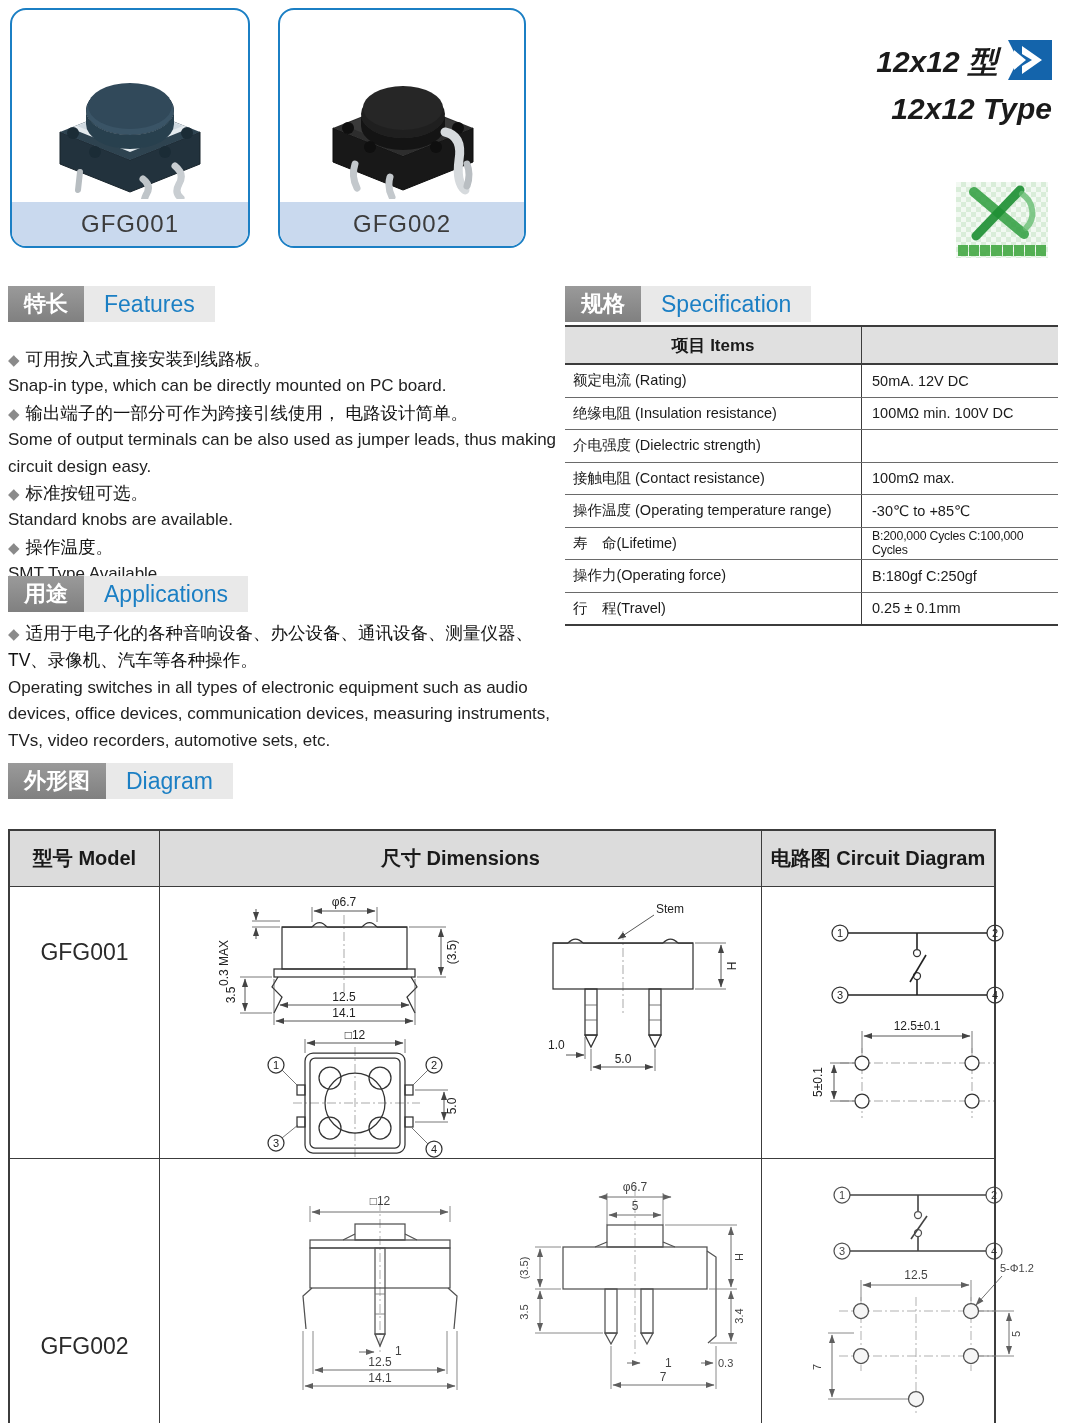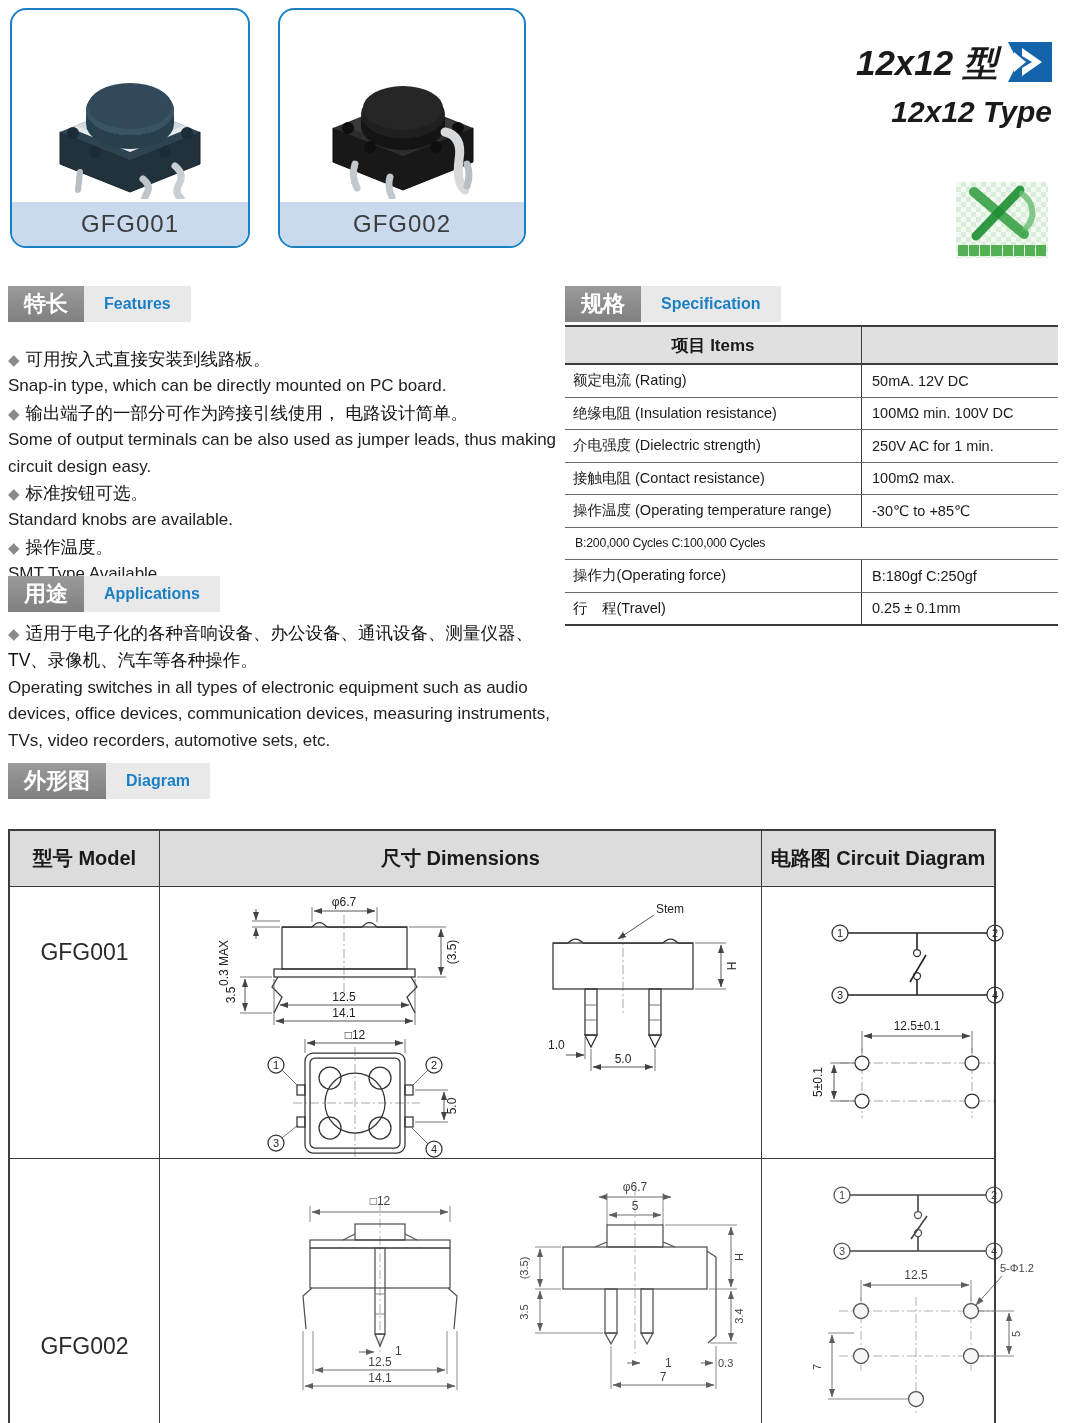--- a/index.html
+++ b/index.html
@@ -15,39 +15,39 @@
     box-sizing:border-box;
   }
   .card .photo{position:absolute;top:0;left:0;right:0;bottom:44px;display:flex;align-items:center;justify-content:center;}
   .card .band{
     position:absolute;left:0;right:0;bottom:0;height:44px;background:#c9d9ee;
     display:flex;align-items:center;justify-content:center;
     font-size:24px;color:#3c3c3c;letter-spacing:1px;
   }
   
   .type-head{position:absolute;top:40px;right:28px;text-align:right;font-style:italic;font-weight:bold;}
-  .type-cn{font-size:35px;display:inline-block;vertical-align:middle;}
+  .type-cn{font-size:30px;display:inline-block;vertical-align:middle;}
   .type-en{font-size:30px;margin-top:8px;}
   .arrow-ico{display:inline-block;vertical-align:middle;margin-left:10px;}
   .green-logo{
     position:absolute;top:182px;right:32px;width:92px;height:76px;
     background:
       repeating-conic-gradient(#d9edd9 0% 25%, #f2f9f2 0% 50%) 0 0/10px 10px;
     display:flex;flex-direction:column;justify-content:flex-end;
   }
   .green-logo svg{position:absolute;top:2px;left:6px;}
   .green-logo .lg-band{height:11px;display:flex;gap:1px;padding:0 2px 2px 2px;}
   .green-logo .lg-band i{flex:1;background:#3aa33a;opacity:.85;}
   
   .sec{position:absolute;display:flex;align-items:stretch;background:#e9e9e9;}
   .sec .cn{
     background:linear-gradient(180deg,#9a9a9a,#808080);
     color:#fff;font-weight:bold;font-size:22px;padding:3px 16px;display:flex;align-items:center;
   }
-  .sec .en{color:#1b7fc4;font-weight:bold;font-size:16px;padding:3px 20px;display:flex;align-items:center;}
+  .sec .en{color:#1b7fc4;font-weight:normal;font-size:23px;padding:3px 20px;display:flex;align-items:center;}
   
   .feat-block{position:absolute;left:8px;width:552px;font-size:17px;line-height:1.56;color:#222;}
   .feat-cn{font-size:17.5px;color:#111;}
   .bullet{color:#8a8a8a;margin-right:6px;font-size:15px;}
   
   .spec{position:absolute;left:565px;top:325px;width:493px;border-top:2.5px solid #3c3c3c;border-bottom:2.5px solid #3c3c3c;}
   .spec-hrow{display:flex;height:36px;background:#e0e0e0;border-bottom:2px solid #3c3c3c;font-weight:bold;font-size:17px;}
   .spec-row{display:flex;height:31.5px;border-bottom:1px solid #6a6a6a;font-size:14.5px;}
   .spec-row:last-child{border-bottom:none;}
   .spec-c1{width:297px;display:flex;align-items:center;padding-left:8px;border-right:1.5px solid #3c3c3c;box-sizing:border-box;}
@@ -190,31 +190,31 @@
   <div class="spec-row">
       <div class="spec-c1">额定电流 (Rating)</div>
       <div class="spec-c2">50mA. 12V DC</div>
     </div>
   <div class="spec-row">
       <div class="spec-c1">绝缘电阻 (Insulation resistance)</div>
       <div class="spec-c2">100MΩ min. 100V DC</div>
     </div>
   <div class="spec-row">
       <div class="spec-c1">介电强度 (Dielectric strength)</div>
-      <div class="spec-c2">250V AC for 1 min.</div>
     </div>
   <div class="spec-row">
       <div class="spec-c1">接触电阻 (Contact resistance)</div>
       <div class="spec-c2">100mΩ max.</div>
     </div>
   <div class="spec-row">
       <div class="spec-c1">操作温度 (Operating temperature range)</div>
       <div class="spec-c2">-30℃ to +85℃</div>
     </div>
   <div class="spec-row">
+      <div class="spec-c1">寿　命(Lifetime)</div>
       <div class="spec-c2 small-val">B:200,000 Cycles  C:100,000 Cycles</div>
     </div>
   <div class="spec-row">
       <div class="spec-c1">操作力(Operating force)</div>
       <div class="spec-c2">B:180gf   C:250gf</div>
     </div>
   <div class="spec-row">
       <div class="spec-c1">行　程(Travel)</div>
       <div class="spec-c2">0.25 ± 0.1mm</div>
     </div>

